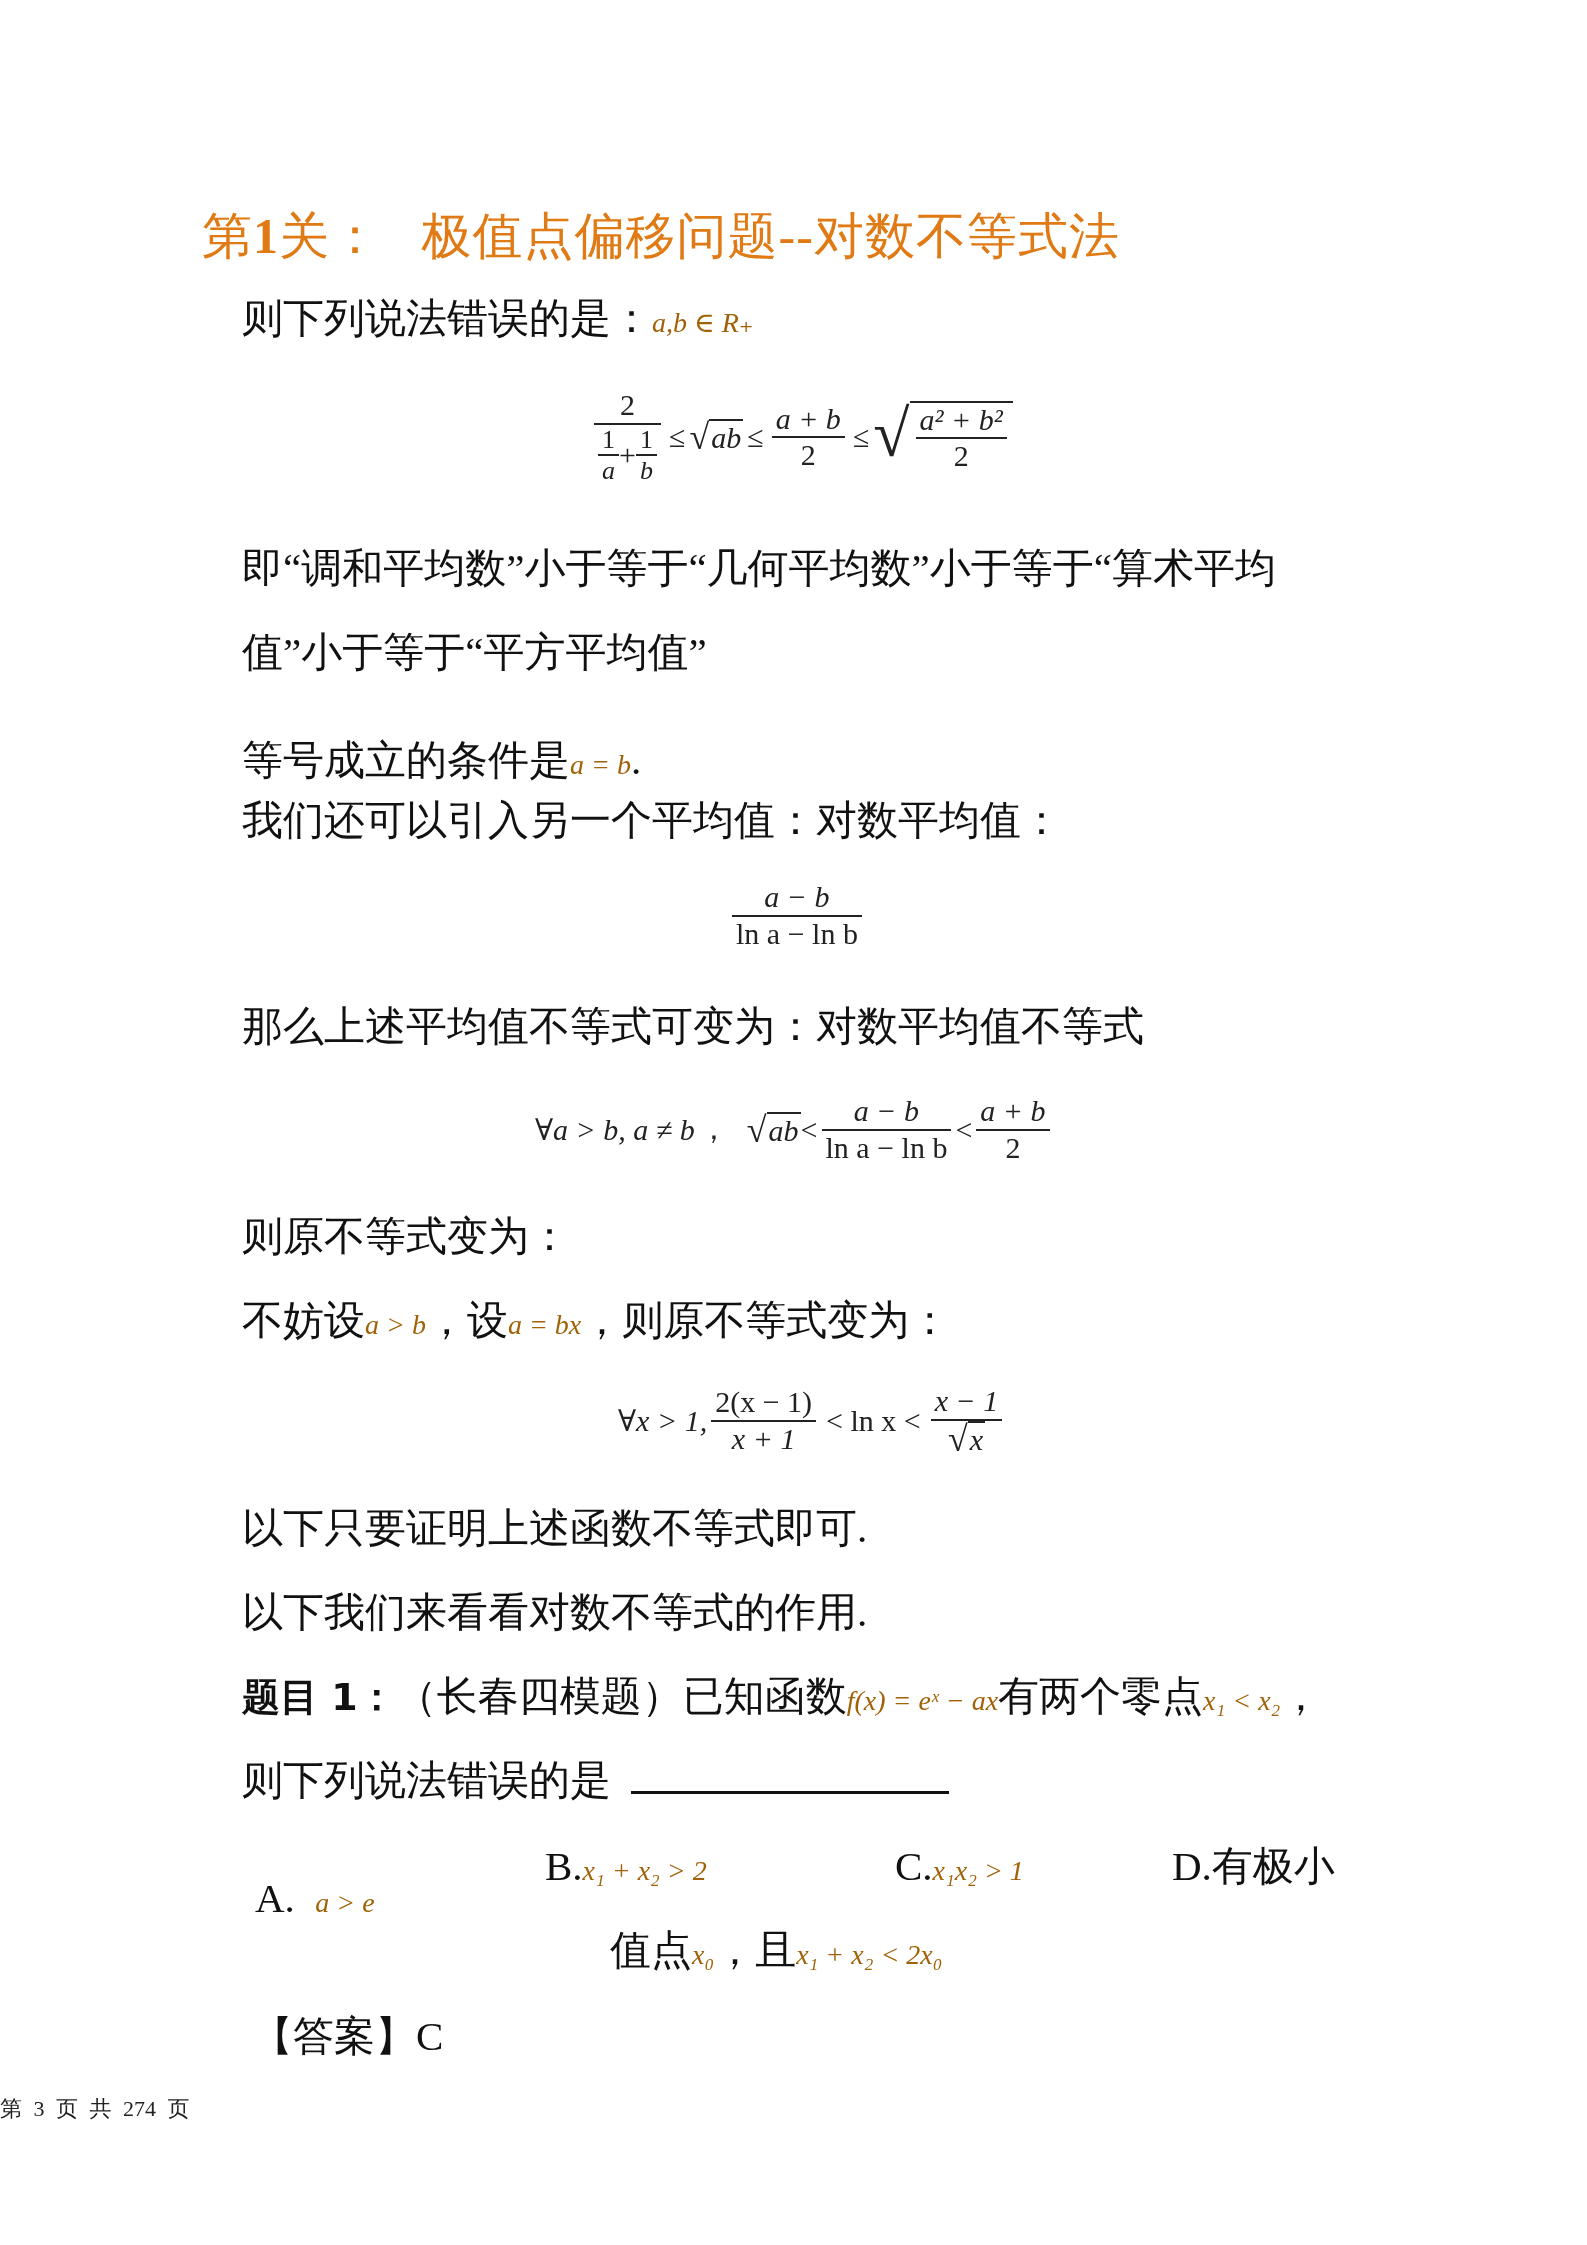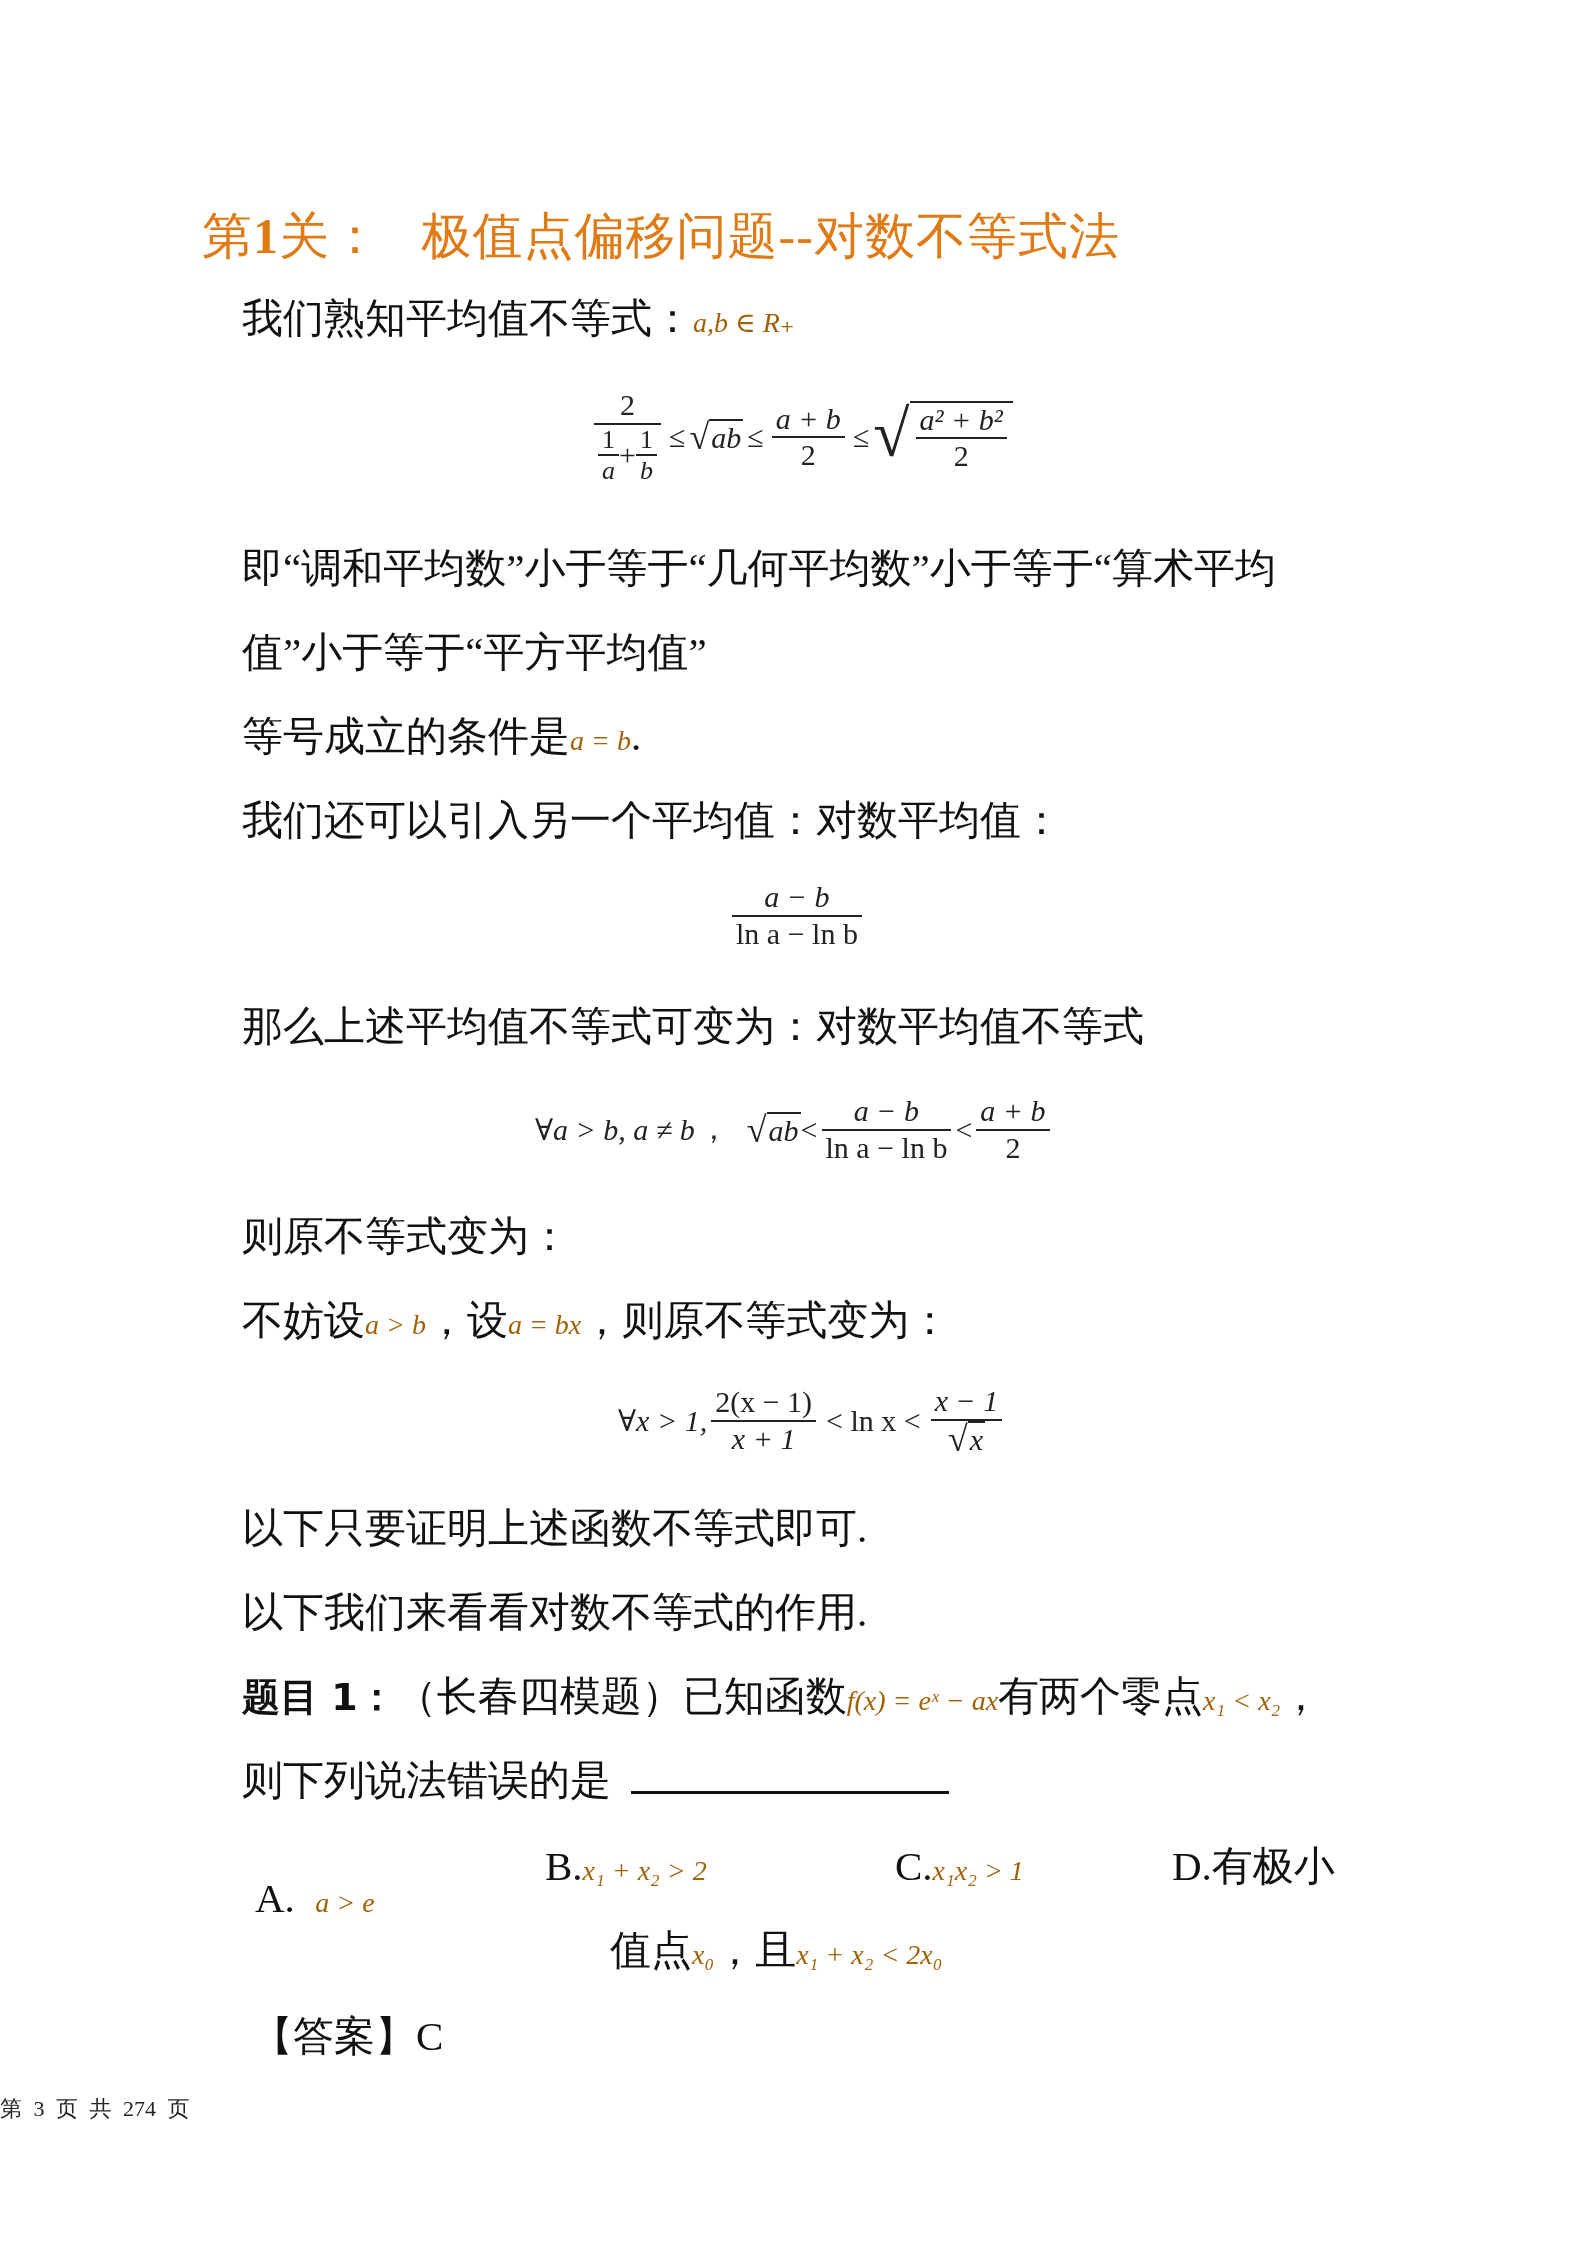--- a/index.html
+++ b/index.html
@@ -25,21 +25,21 @@
   .footer { left: 0; width: 1587px; top: 2094px; text-align: left; font-size: 22px; color: #222; white-space: nowrap; word-spacing: 6px; }
 </style>
 </head>
 <body>
 
 <div class="abs title">
   <span>第</span><span class="num">1</span><span>关：</span>&nbsp;&nbsp;&nbsp;<span>极值点偏移问题--对数不等式法</span>
 </div>
 
 <div class="abs line" style="top:298px;">
-  <span>我们熟知平均值不等式：</span><span class="m">a,b ∈ R₊</span>
+  <span>则下列说法错误的是：</span><span class="m">a,b ∈ R₊</span>
 </div>
 
 <div class="abs formula" style="left:590px; top:388px;">
   <span class="frac">
     <span class="num">2</span>
     <span class="bar"></span>
     <span class="den" style="display:flex;align-items:center;">
       <span class="frac" style="font-size:26px;margin:0">
         <span class="num">1</span>
         <span class="bar"></span>
@@ -73,21 +73,21 @@
         <span class="bar"></span>
         <span class="den">2</span>
       </span>
     </span>
   </span>
 </div>
 
 <div class="abs line" style="top:548px;">即“调和平均数”小于等于“几何平均数”小于等于“算术平均</div>
 <div class="abs line" style="top:632px;">值”小于等于“平方平均值”</div>
 
-<div class="abs line" style="top:716px;">
+<div class="abs line" style="top:740px;">
   <span>等号成立的条件是</span><span class="m">a = b</span><span>.</span>
 </div>
 
 <div class="abs line" style="top:800px;">我们还可以引入另一个平均值：对数平均值：</div>
 
 <div class="abs formula" style="left:728px; top:880px;">
   <span class="frac">
     <span class="num it">a − b</span>
     <span class="bar"></span>
     <span class="den">ln a − ln b</span>

